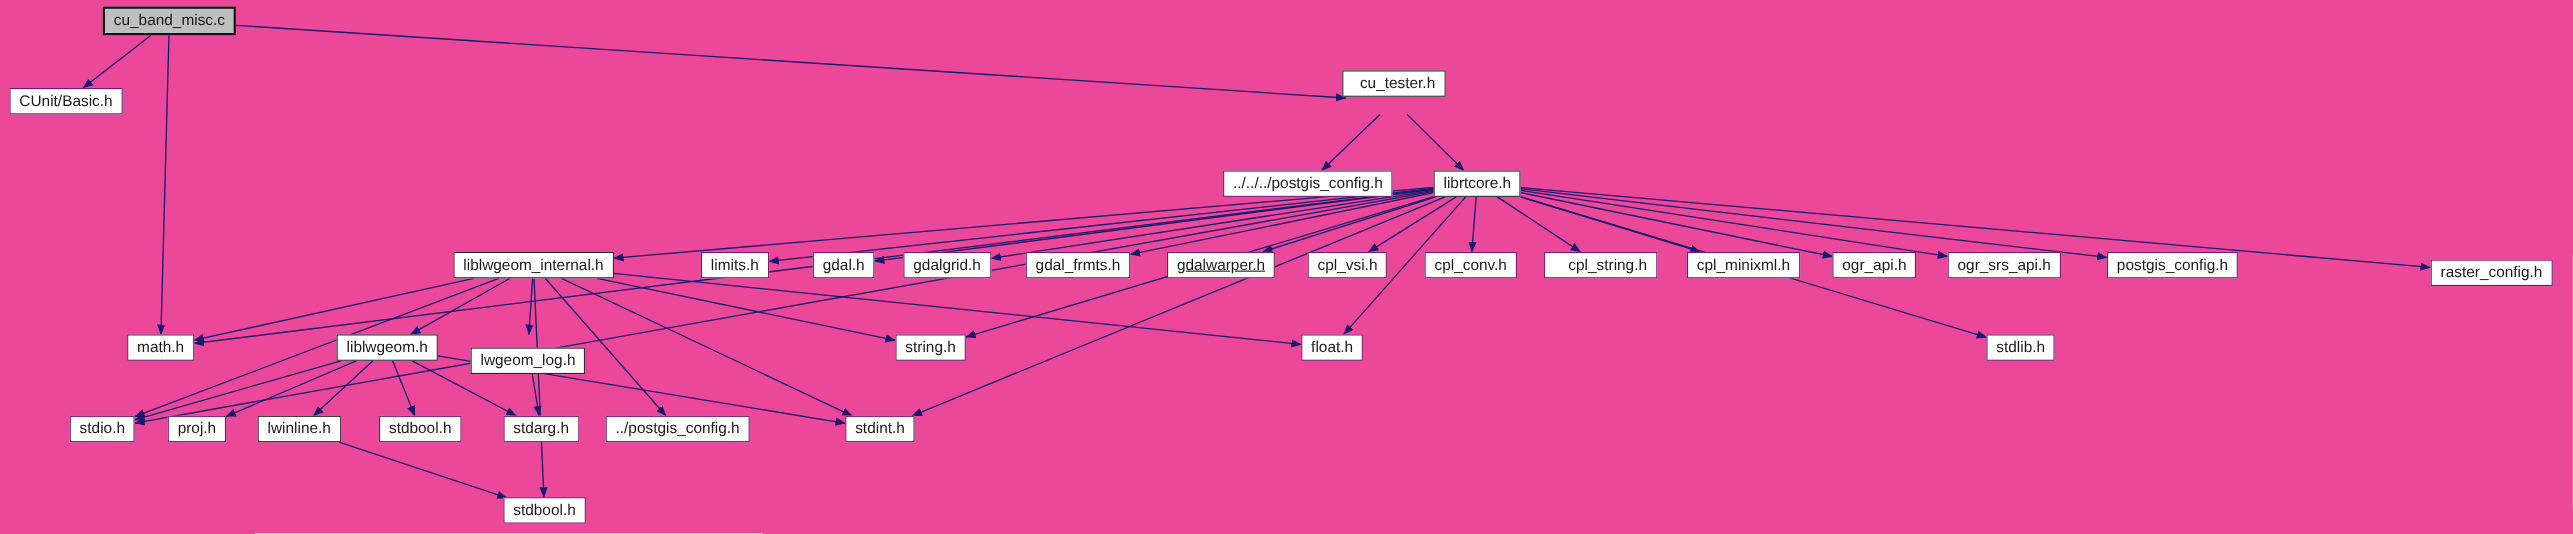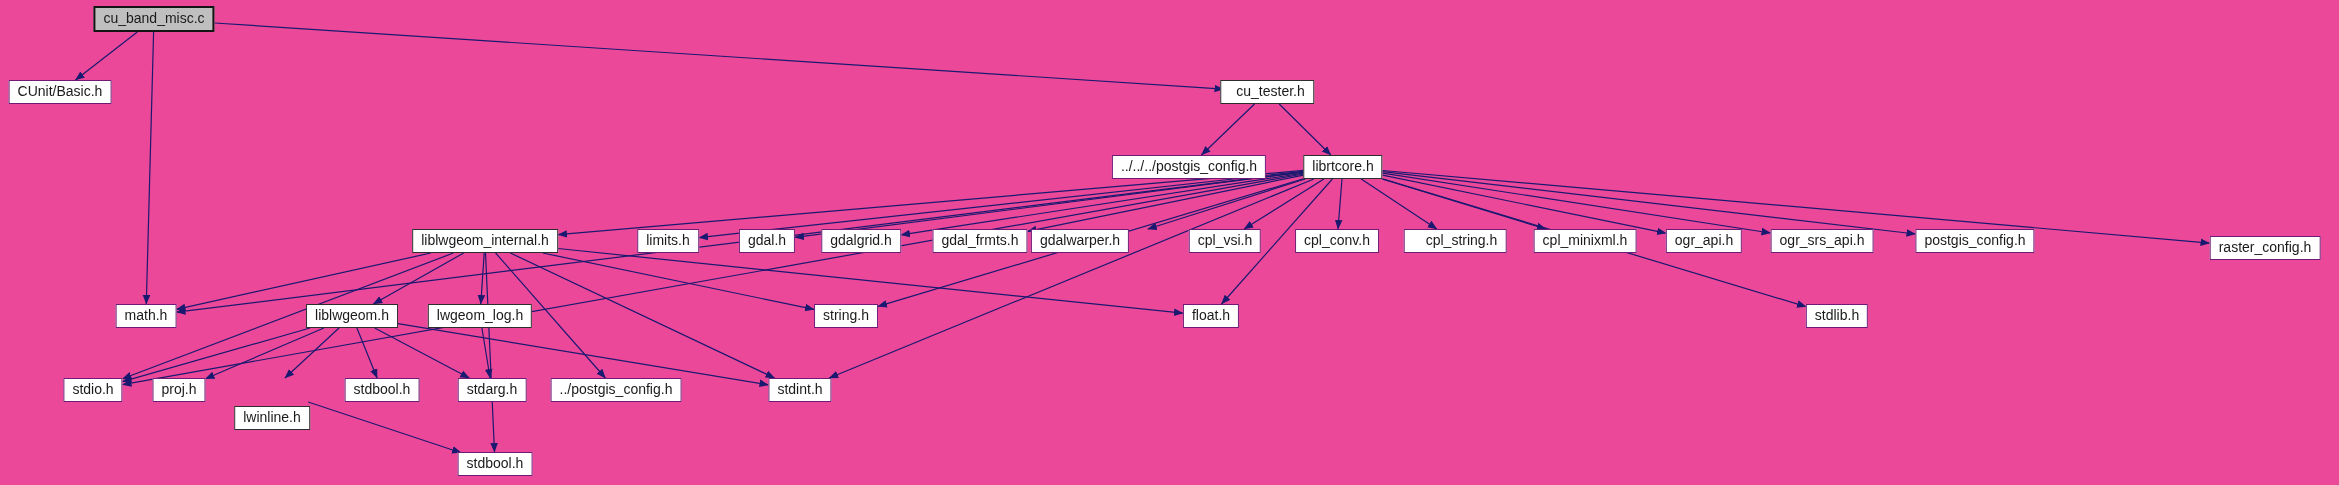--- a/index.html
+++ b/index.html
@@ -82,44 +82,44 @@
       <path d="M323.9,328.0 L205.5,378.7" fill="none" stroke="#191970" stroke-width="1.2" marker-end="url(#arrowhead)"></path>
       <path d="M339.0,328.0 L285.0,378.0" fill="none" stroke="#191970" stroke-width="1.2" marker-end="url(#arrowhead)"></path>
       <path d="M356.9,328.0 L377.1,378.0" fill="none" stroke="#191970" stroke-width="1.2" marker-end="url(#arrowhead)"></path>
       <path d="M374.7,328.0 L469.3,378.0" fill="none" stroke="#191970" stroke-width="1.2" marker-end="url(#arrowhead)"></path>
       <path d="M398.0,323.6 L768.5,384.8" fill="none" stroke="#191970" stroke-width="1.2" marker-end="url(#arrowhead)"></path>
       <path d="M481.9,328.0 L490.1,378.0" fill="none" stroke="#191970" stroke-width="1.2" marker-end="url(#arrowhead)"></path>
       <path d="M308.2,402.0 L461.0,452.7" fill="none" stroke="#191970" stroke-width="1.2" marker-end="url(#arrowhead)"></path>
     </svg>
     <div class="node root" style="left: 154px; top: 6px;"><span>cu_band_misc.c</span></div>
     <div class="node" style="left: 60px; top: 80px;"><span>CUnit/Basic.h</span></div>
-    <div class="node linked" style="left: 1267px; top: 80px; padding-left: 15px;"><span>cu_tester.h</span></div>
+    <div class="node linked" style="left: 1267px; top: 64px; padding-left: 15px;"><span>cu_tester.h</span></div>
     <div class="node" style="left: 1189px; top: 155px;"><span>../../../postgis_config.h</span></div>
     <div class="node linked" style="left: 1343px; top: 155px;"><span>librtcore.h</span></div>
     <div class="node linked" style="left: 485px; top: 229px;"><span>liblwgeom_internal.h</span></div>
     <div class="node" style="left: 668px; top: 229px;"><span>limits.h</span></div>
     <div class="node" style="left: 767px; top: 229px;"><span>gdal.h</span></div>
     <div class="node" style="left: 861px; top: 229px;"><span>gdalgrid.h</span></div>
     <div class="node" style="left: 980px; top: 229px;"><span>gdal_frmts.h</span></div>
-    <div class="node" style="left: 1080px; top: 229px;"><span>gdalwarper.h</span></div>
+    <div class="node" style="left: 1110px; top: 229px; text-decoration: underline;"><span>gdalwarper.h</span></div>
     <div class="node" style="left: 1225px; top: 229px;"><span>cpl_vsi.h</span></div>
     <div class="node" style="left: 1337px; top: 229px;"><span>cpl_conv.h</span></div>
     <div class="node" style="left: 1455px; top: 229px; padding-left: 21px;"><span>cpl_string.h</span></div>
     <div class="node" style="left: 1585px; top: 229px;"><span>cpl_minixml.h</span></div>
     <div class="node" style="left: 1704px; top: 229px;"><span>ogr_api.h</span></div>
     <div class="node" style="left: 1822px; top: 229px;"><span>ogr_srs_api.h</span></div>
     <div class="node" style="left: 1975px; top: 229px;"><span>postgis_config.h</span></div>
     <div class="node" style="left: 2265px; top: 236px;"><span>raster_config.h</span></div>
     <div class="node" style="left: 146px; top: 304px;"><span>math.h</span></div>
     <div class="node linked" style="left: 352px; top: 304px;"><span>liblwgeom.h</span></div>
-    <div class="node linked" style="left: 480px; top: 304px;"><span>lwgeom_log.h</span></div>
+    <div class="node linked" style="left: 480px; top: 316px;"><span>lwgeom_log.h</span></div>
     <div class="node" style="left: 846px; top: 304px;"><span>string.h</span></div>
     <div class="node" style="left: 1211px; top: 304px;"><span>float.h</span></div>
     <div class="node" style="left: 1837px; top: 304px;"><span>stdlib.h</span></div>
     <div class="node" style="left: 93px; top: 378px;"><span>stdio.h</span></div>
     <div class="node" style="left: 179px; top: 378px;"><span>proj.h</span></div>
-    <div class="node linked" style="left: 272px; top: 378px; margin-top: 28px;"><span>lwinline.h</span></div>
+    <div class="node linked" style="left: 272px; top: 378px;"><span>lwinline.h</span></div>
     <div class="node" style="left: 382px; top: 378px;"><span>stdbool.h</span></div>
     <div class="node" style="left: 492px; top: 378px;"><span>stdarg.h</span></div>
     <div class="node" style="left: 616px; top: 378px;"><span>../postgis_config.h</span></div>
     <div class="node" style="left: 800px; top: 378px;"><span>stdint.h</span></div>
     <div class="node" style="left: 495px; top: 452px;"><span>stdbool.h</span></div>
   </div>
 
 </body></html>

